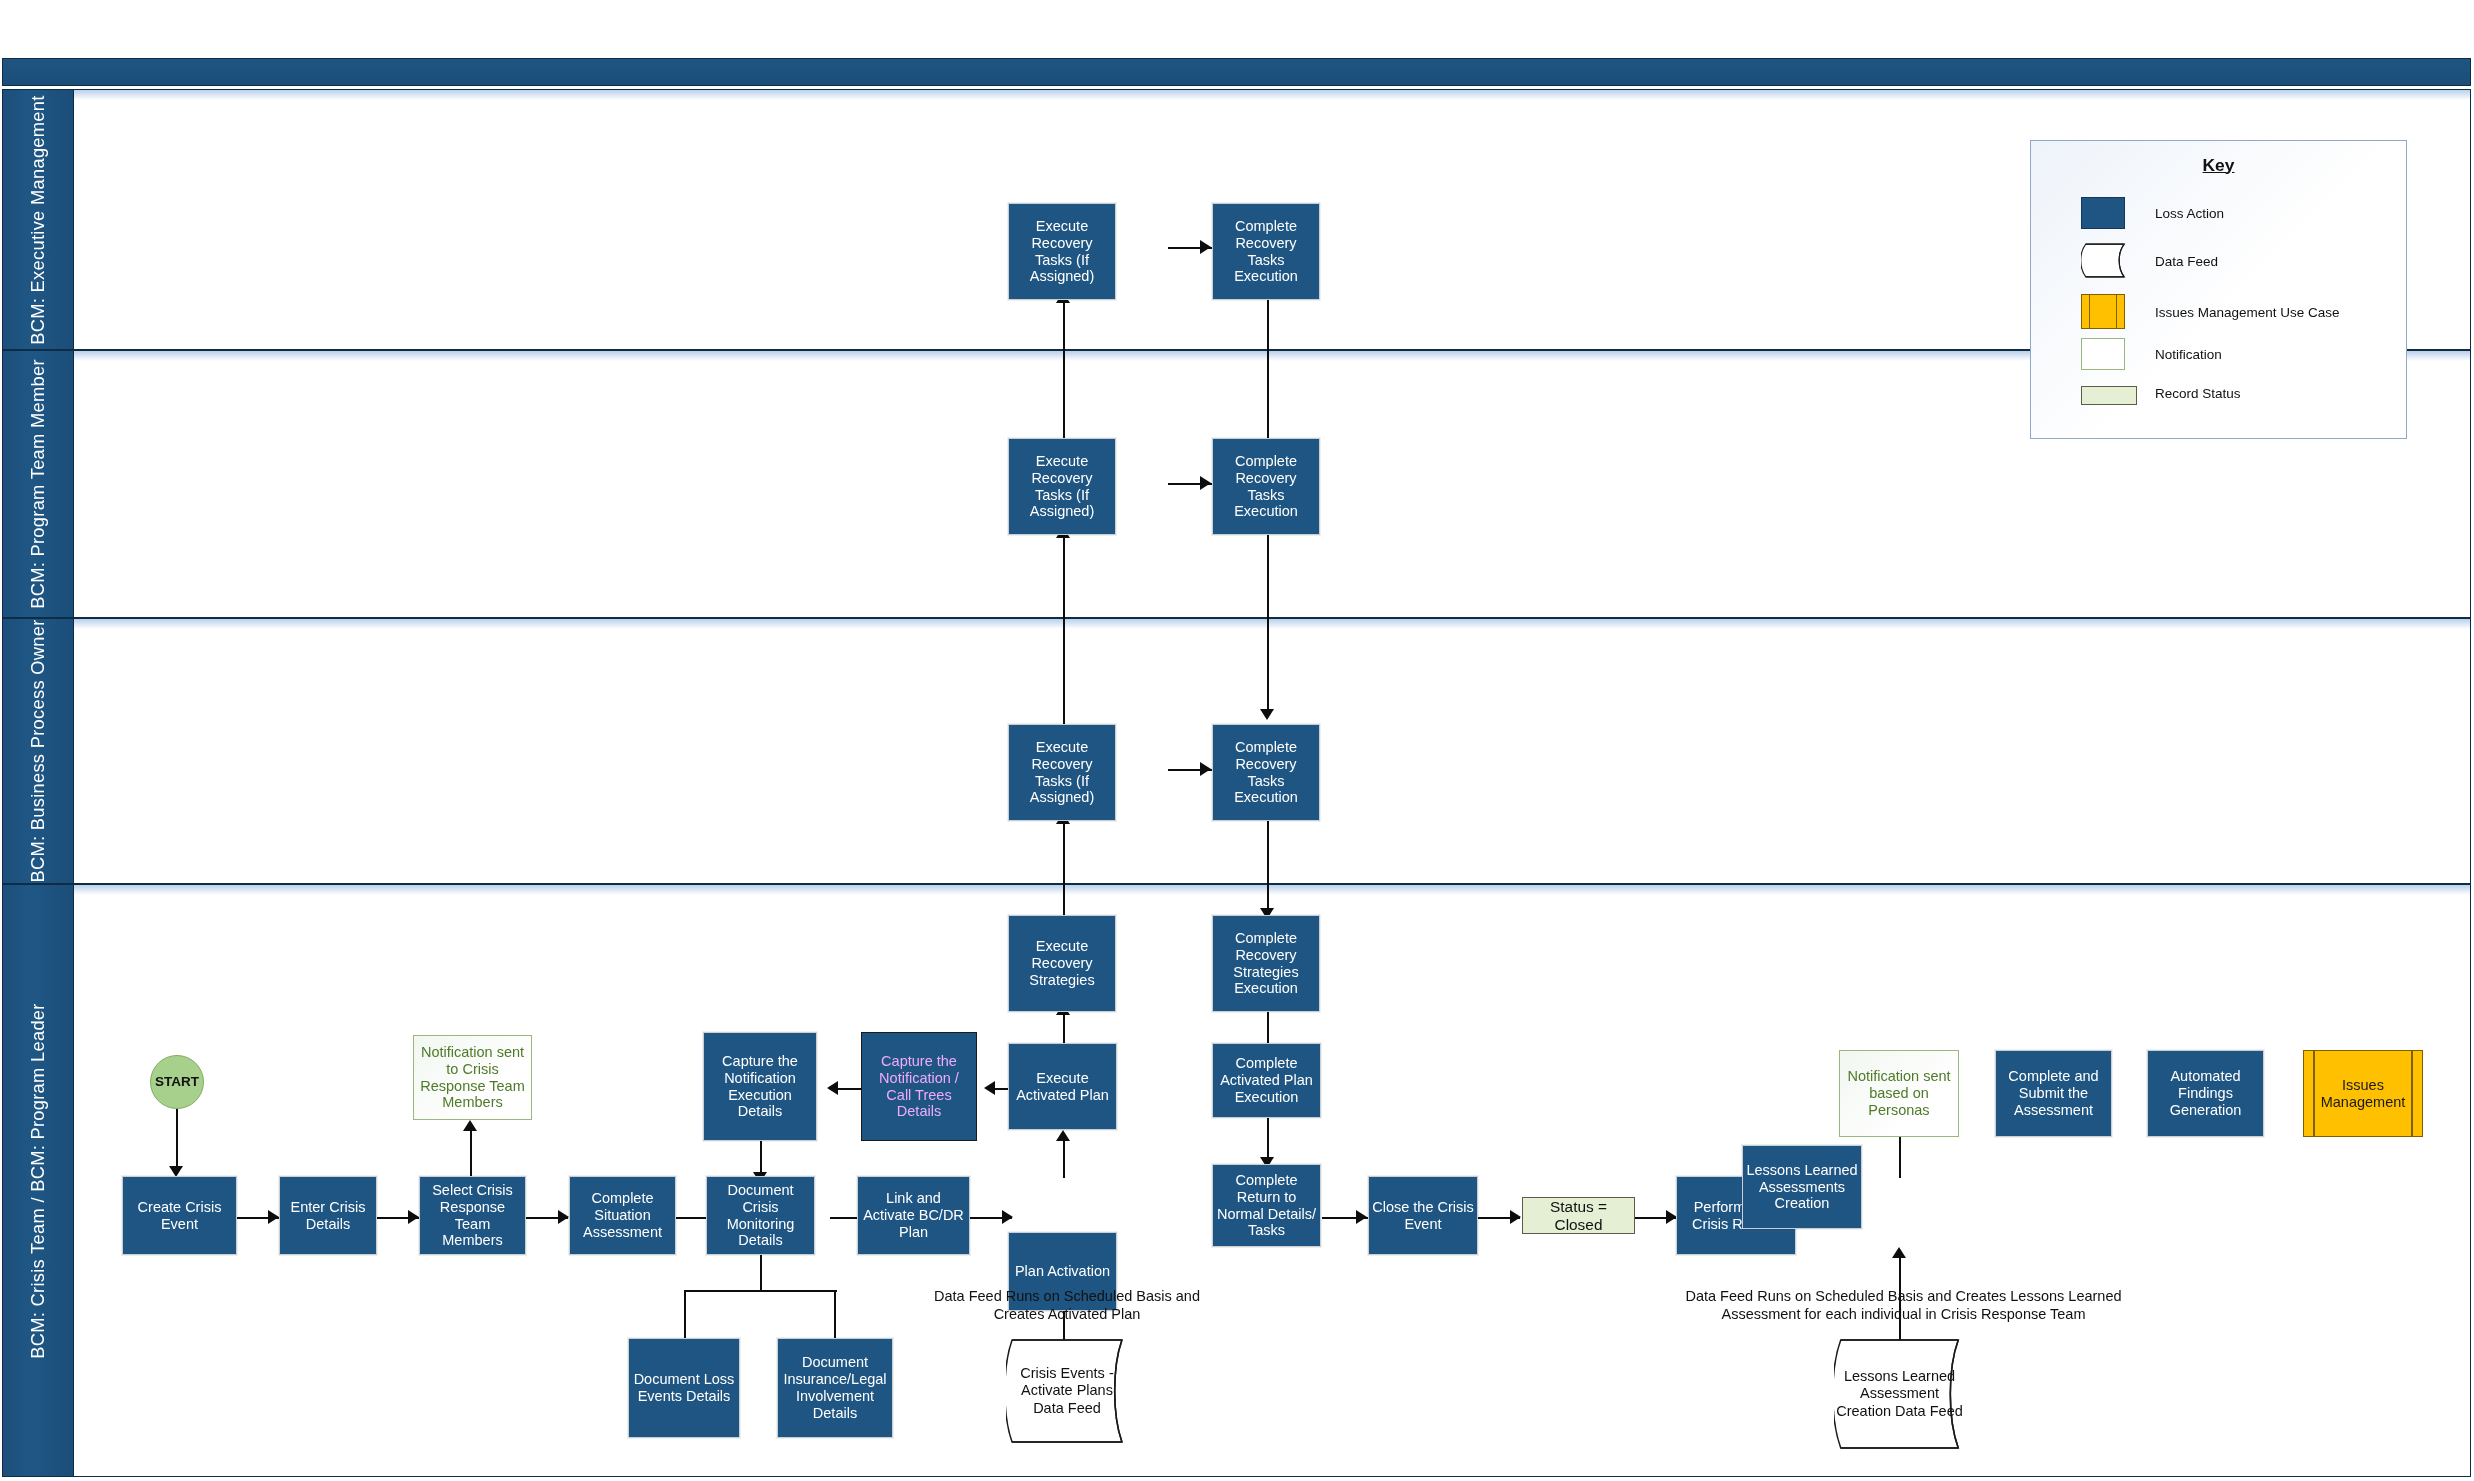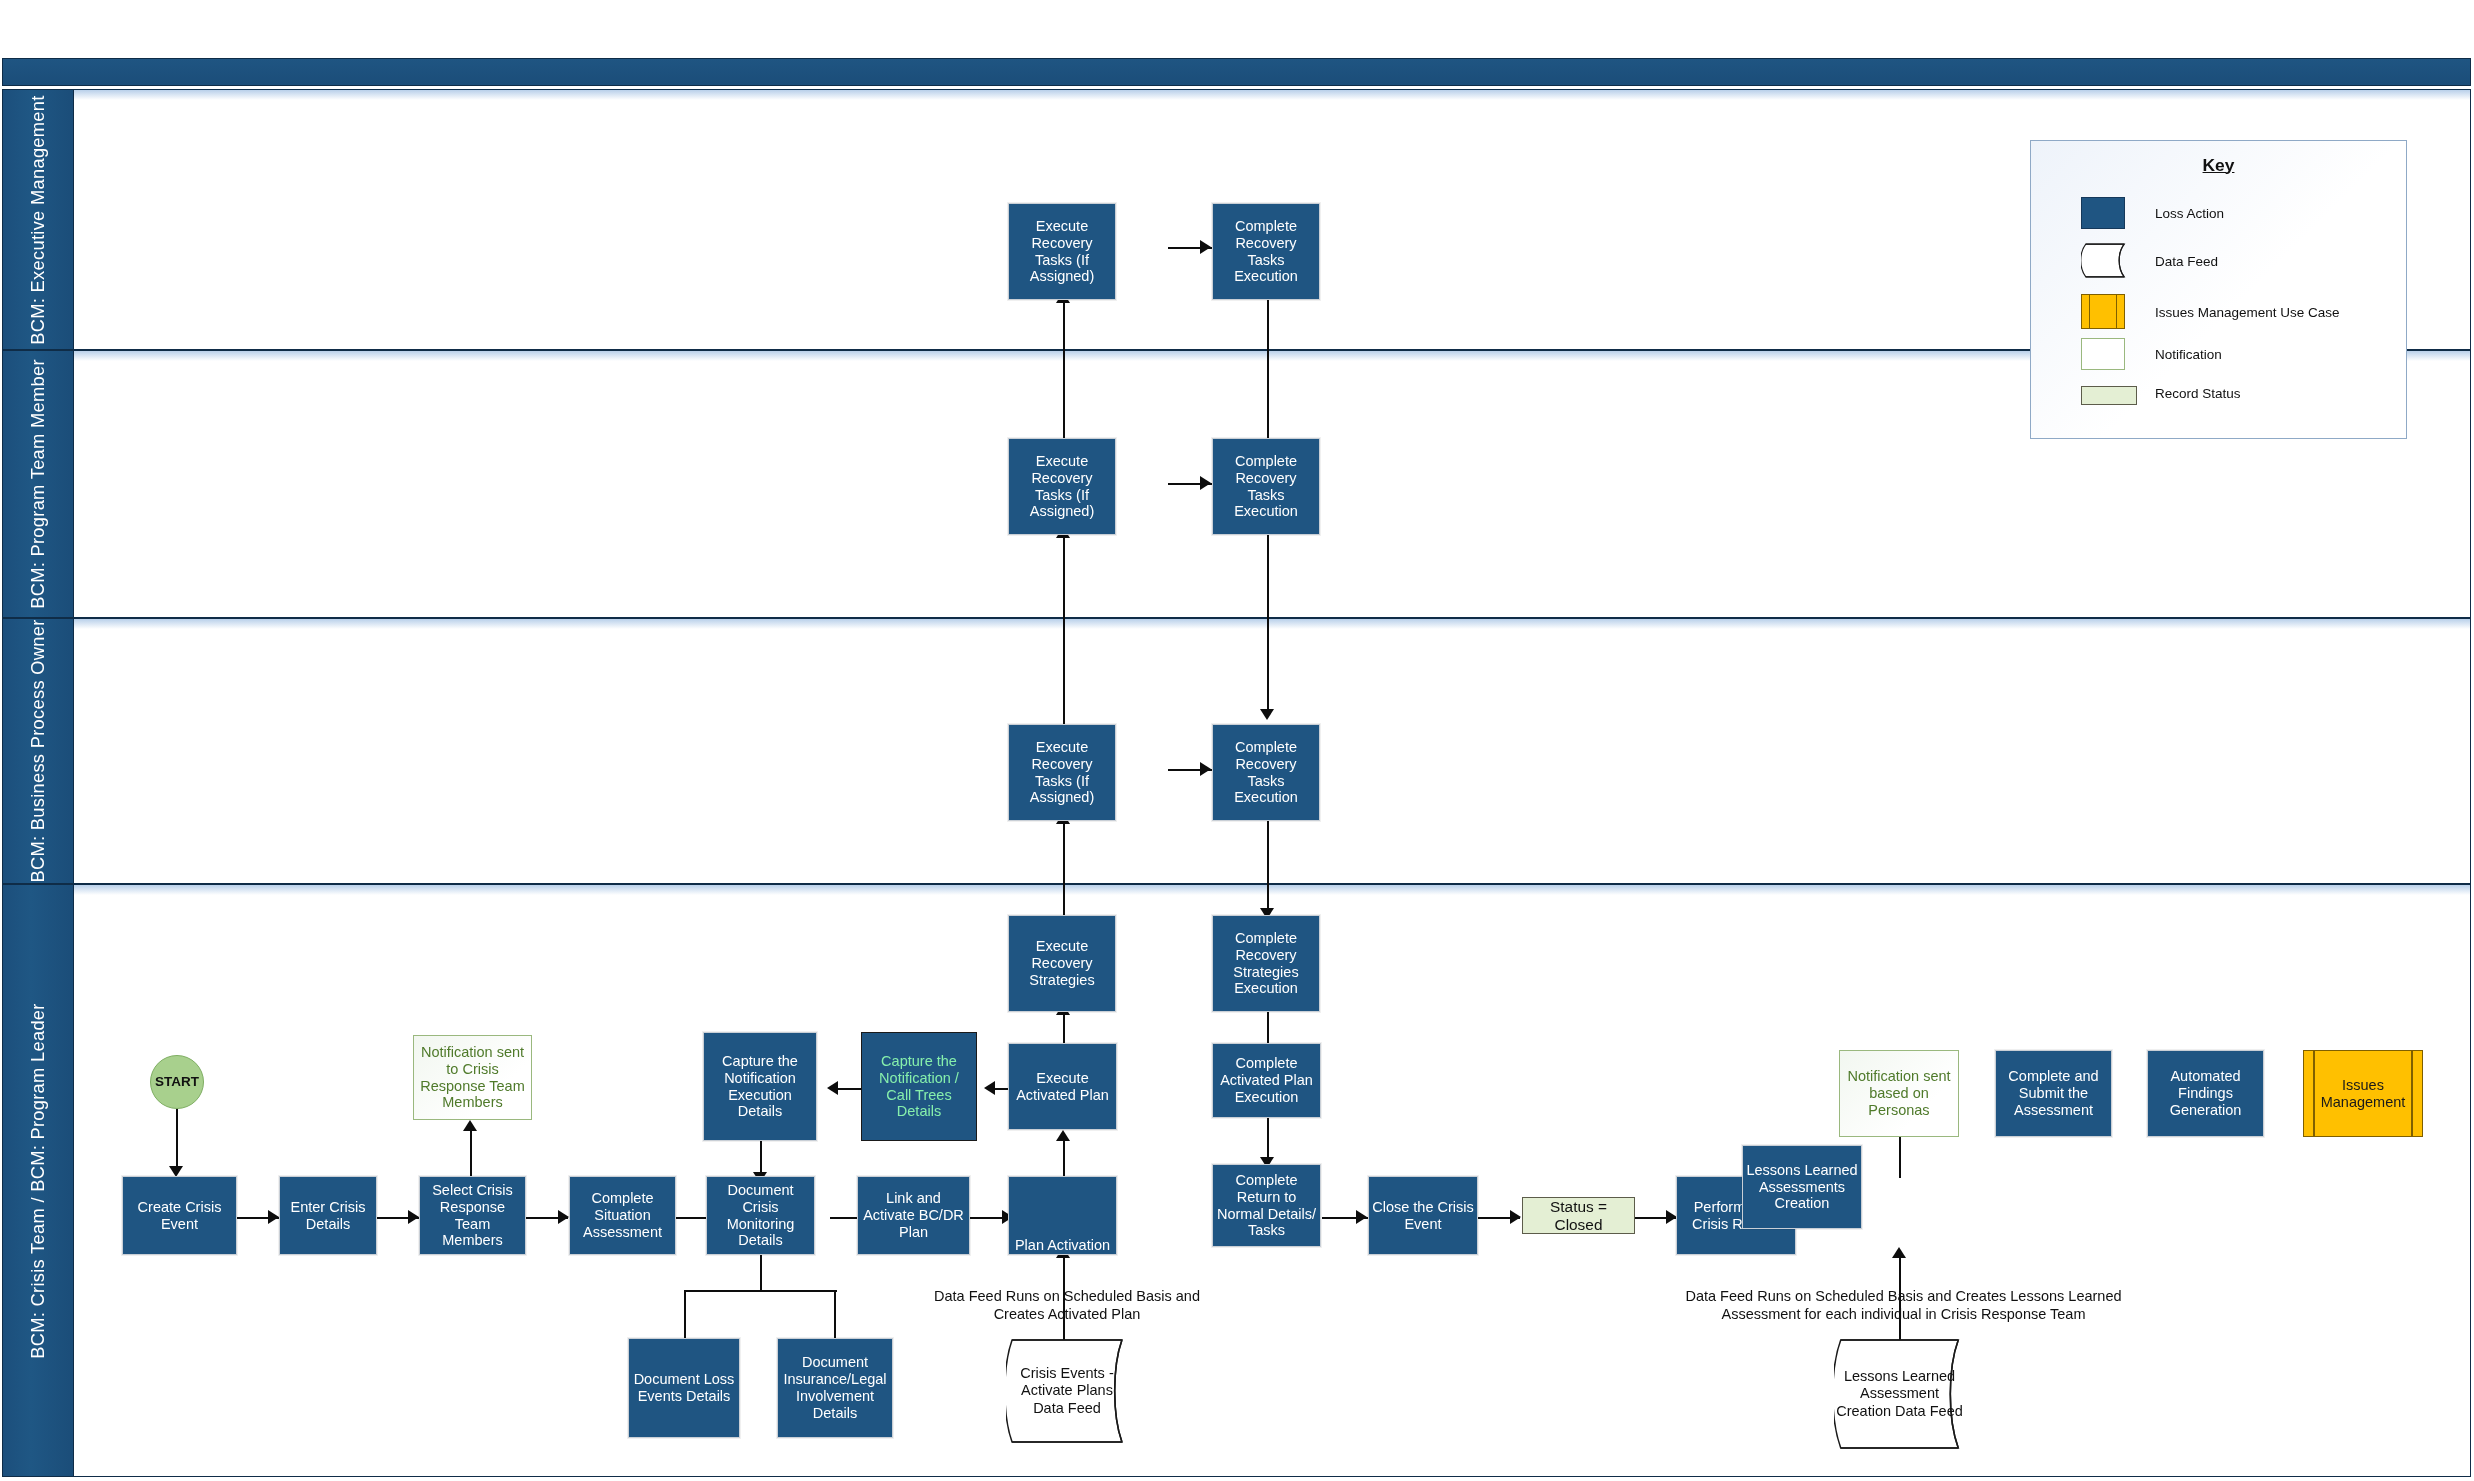--- a/index.html
+++ b/index.html
@@ -27,21 +27,21 @@
   .lane .glow{position:absolute;left:71px;right:0;top:0;height:9.7px;
     background:linear-gradient(180deg,#b9d0ea 0%,#ffffff 100%);pointer-events:none;}
 
   
   .node{position:absolute;box-sizing:border-box;display:flex;align-items:center;
     justify-content:center;text-align:center;line-height:1.16;}
   .node span{display:block;padding:0 2.9px;}
 
   .n-action{background:#1f5582;border:1px solid #c9cfd6;color:#ffffff;font-size:14.5px;
     box-shadow:0 0 0 1px rgba(0,0,0,0.06);}
-  .n-action-dark{background:#1f5582;border:1px solid #1a1a1a;color:#86efac;font-size:14.5px;}
+  .n-action-dark{background:#1f5582;border:1px solid #1a1a1a;color:#f0abfc;font-size:14.5px;}
   .n-notify{background:linear-gradient(135deg,#f2f7f0 0%,#ffffff 70%);
     border:1px solid #9ab87e;color:#4f7a2a;font-size:14.5px;}
   .n-status{background:#e4efd4;border:1px solid #5c5c4a;color:#111;font-size:15.4px;}
   .n-usecase{background:#ffc000;border:1px solid #7f5f00;color:#1a1a1a;font-size:14.5px;}
   .n-usecase .bar{position:absolute;top:0;bottom:0;width:1.9px;background:#7f5f00;}
   .n-start{background:#a8d08d;border:1px solid #7fae63;border-radius:50%;
     color:#111;font-size:13.5px;font-weight:bold;}
 
   
   .n-feed{position:absolute;}
@@ -275,21 +275,21 @@
   </div>
 
   <div class="node n-action" style="left:1008px;top:1043px;width:109px;height:87px;">
     <span>Execute Activated Plan</span>
   </div>
 
   <div class="node n-action" style="left:857px;top:1176px;width:113px;height:79px;">
     <span>Link and Activate BC/DR Plan</span>
   </div>
 
-  <div class="node n-action" style="left:1008px;top:1176px;width:109px;height:79px;align-items:flex-end;">
+  <div class="node n-action" style="left:1008px;top:1232px;width:109px;height:79px;">
     <span>Plan Activation</span>
   </div>
 
   <div class="node n-action" style="left:628px;top:1338px;width:112px;height:100px;">
     <span>Document Loss Events Details</span>
   </div>
 
   <div class="node n-action" style="left:777px;top:1338px;width:116px;height:100px;">
     <span>Document Insurance/Legal Involvement Details</span>
   </div>

